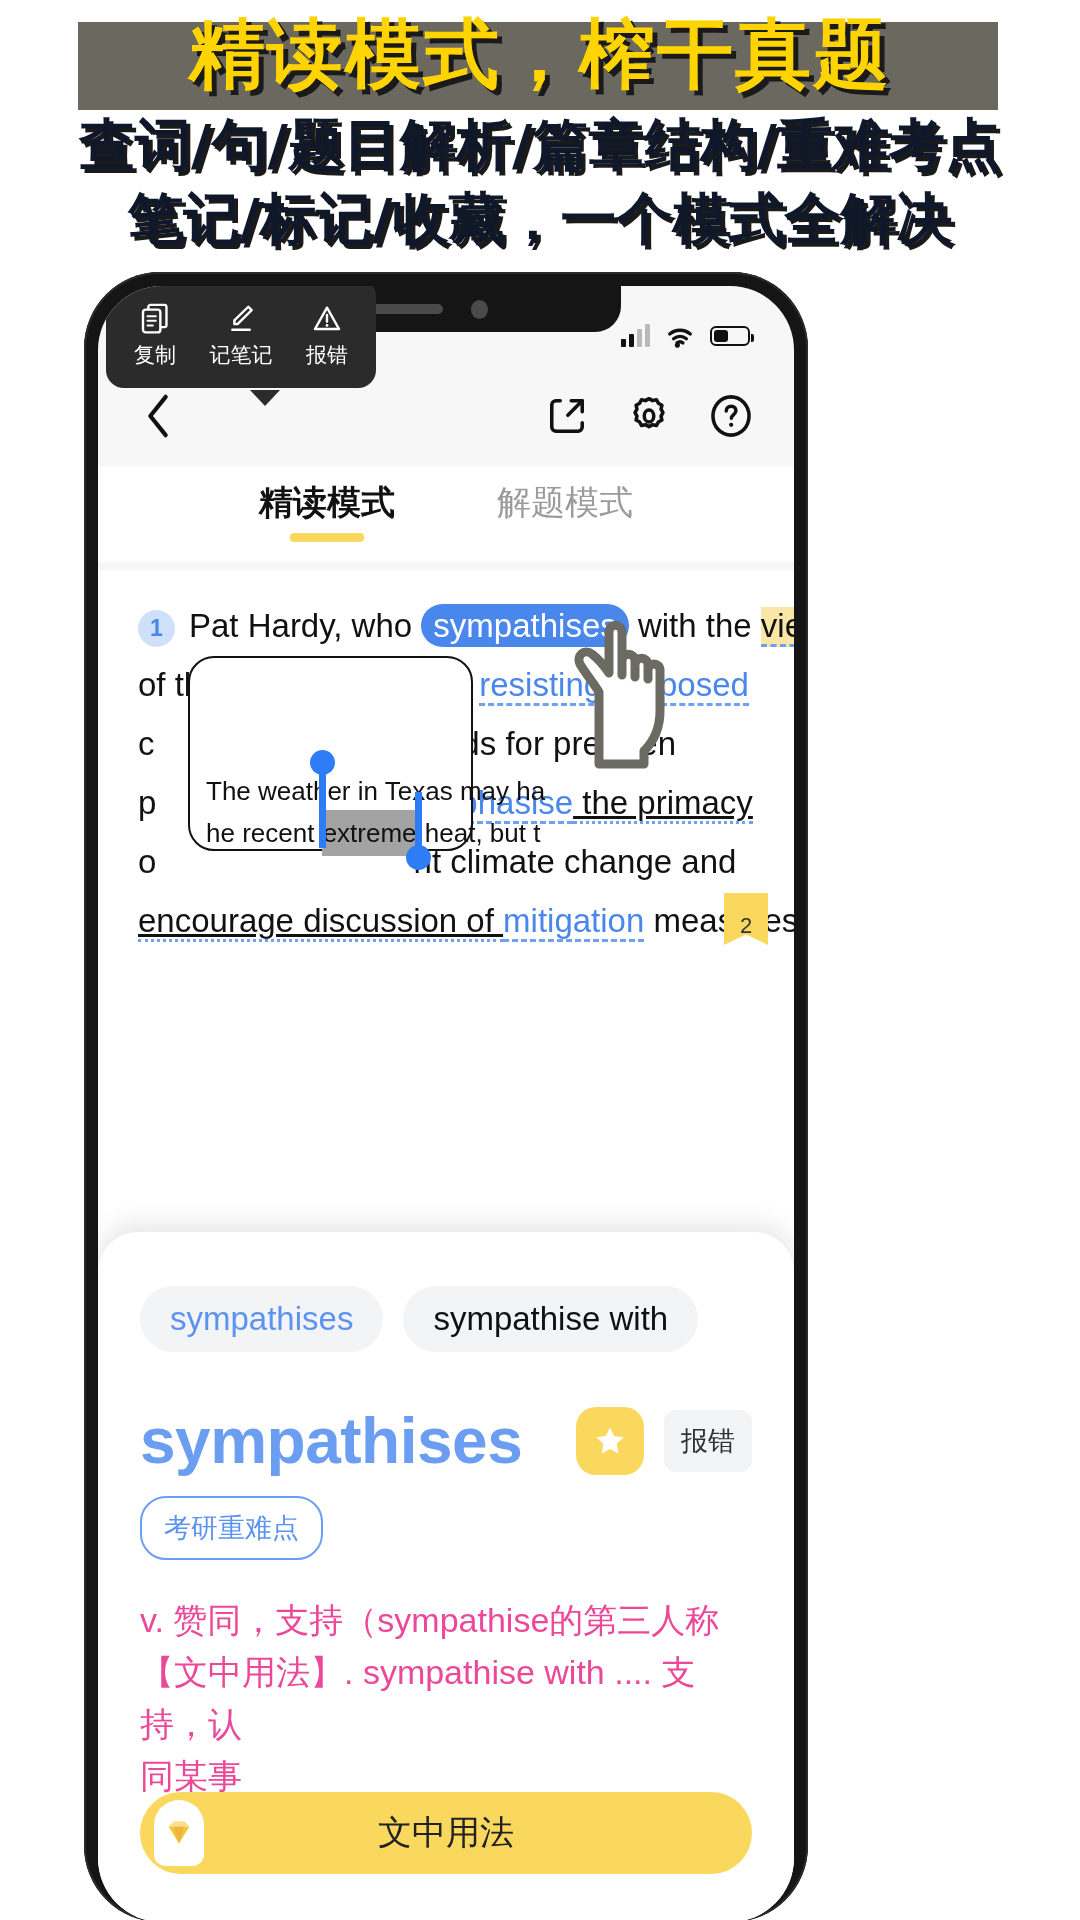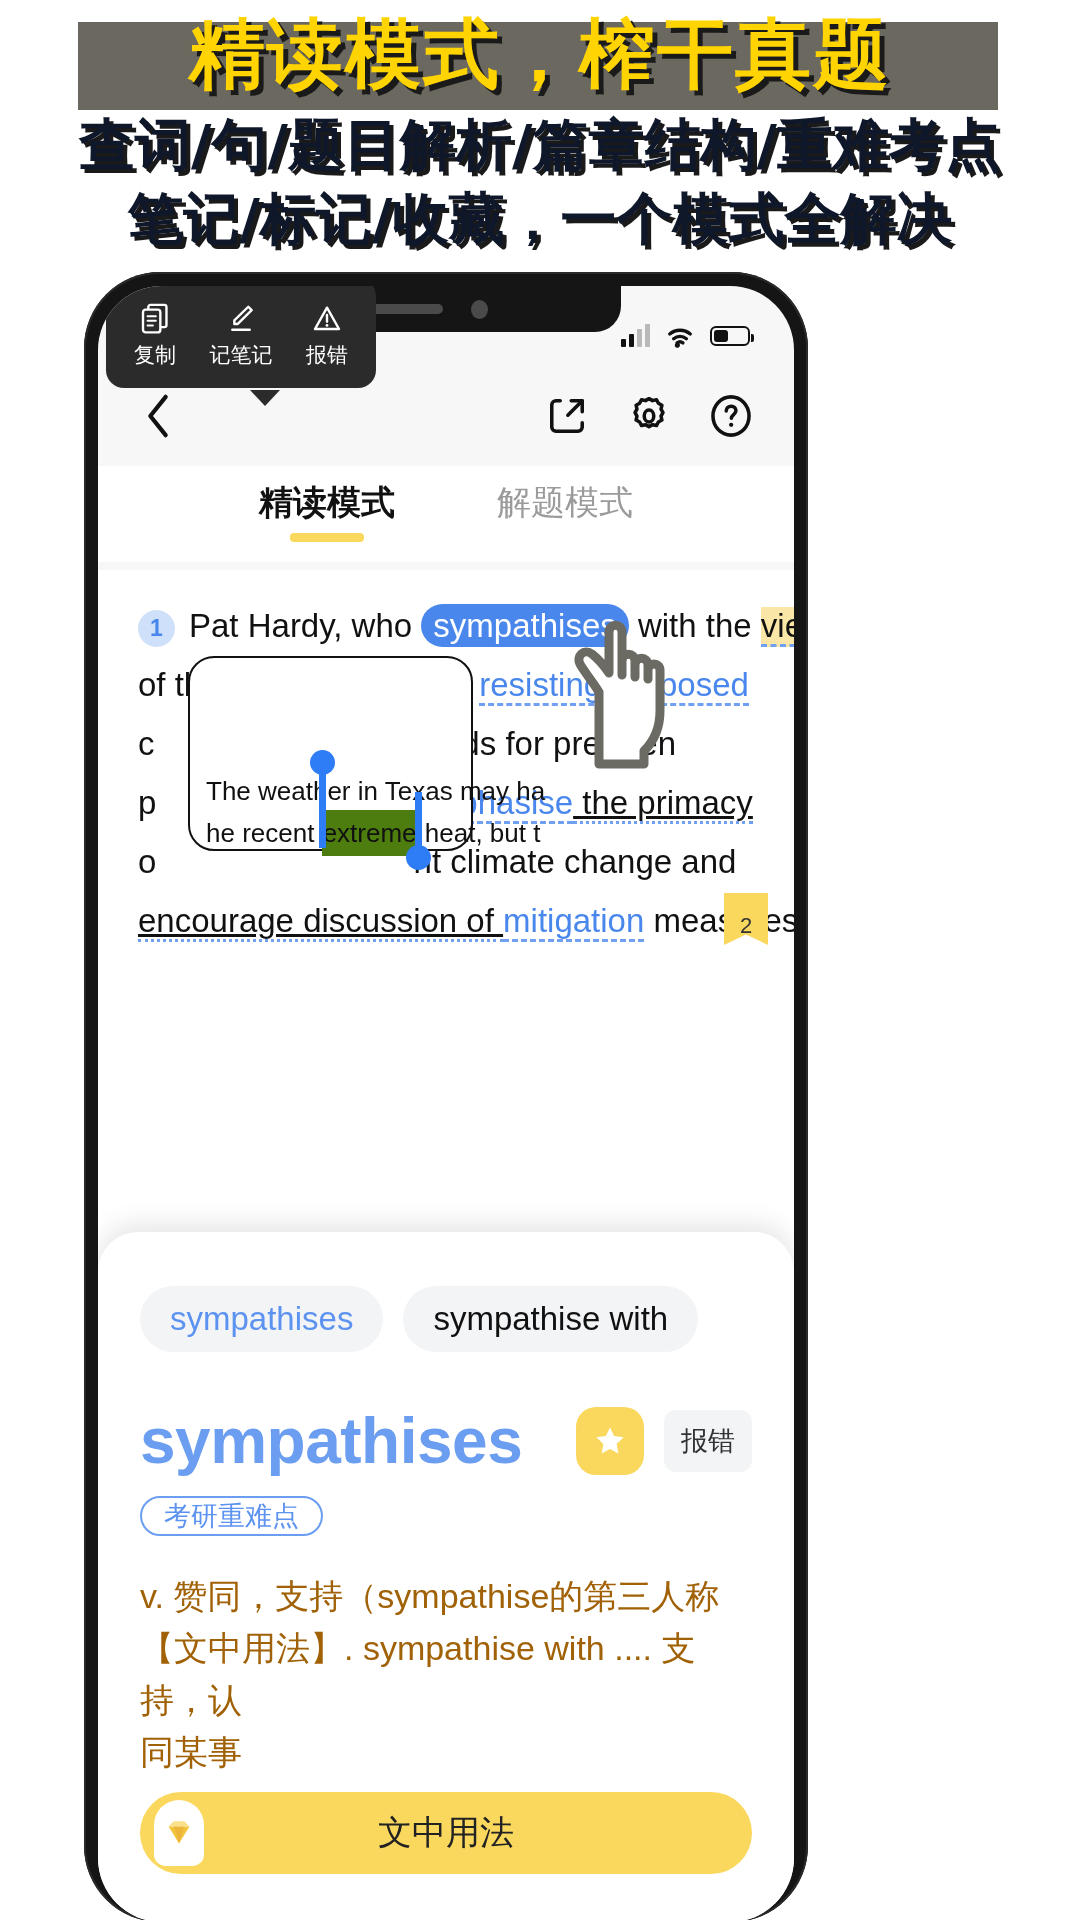--- a/index.html
+++ b/index.html
@@ -154,21 +154,21 @@
   .ctx-lbl { font-size:21px; color:#fff; white-space:nowrap; }
   .ctx-arrow {
     position:absolute; left:152px; top:104px; width:0;height:0;
     border-left:15px solid transparent; border-right:15px solid transparent;
     border-top:16px solid #2b2b2b; z-index:63;
   }
   .ctx-text {
     position:absolute; left:16px; top:112px; width:258px;
     font-size:26px; line-height:42px; color:#111; white-space:nowrap;
   }
-  .ctx-sel { background:#4d7c0f; position:relative; padding:8px 1px;}
+  .ctx-sel { background:#a3a3a3; position:relative; padding:8px 1px;}
   .sel-bar-l{position:absolute;left:-3px;top:-40px;width:7px;height:78px;background:#2f7df6;}
   .sel-bar-l::before{content:"";position:absolute;left:-9px;top:-20px;width:25px;height:25px;border-radius:50%;background:#2f7df6;}
   .sel-bar-r{position:absolute;right:-4px;top:-18px;width:7px;height:60px;background:#2f7df6;}
   .sel-bar-r::after{content:"";position:absolute;left:-9px;bottom:-18px;width:25px;height:25px;border-radius:50%;background:#2f7df6;}
 
   
   .hand { position:absolute; left:465px; top:320px; width:120px; height:200px; z-index:70;}
 
   
   .sheet {
@@ -188,23 +188,23 @@
   .star-btn {
     width:68px; height:68px; border-radius:20px; background:#FAD85E;
     display:flex; align-items:center; justify-content:center;
   }
   .report-btn {
     background:#f3f4f6; border-radius:12px; padding:13px 17px;
     font-size:27px; color:#333; white-space:nowrap;
   }
   .tag {
     display:inline-block; margin-top:18px; border:2px solid #6b9ef0;
-    border-radius:26px; padding:0 22px; color:#5d93f0; font-size:27px;
-  }
-  .defs { margin-top:34px; font-size:34px; line-height:52px; color:#a16207; }
+    border-radius:26px; padding:12px 22px; color:#5d93f0; font-size:27px;
+  }
+  .defs { margin-top:34px; font-size:34px; line-height:52px; color:#ec4899; }
   .cta {
     position:absolute; left:42px; right:42px; bottom:48px; height:82px;
     background:#FAD85E; border-radius:44px;
     display:flex; align-items:center; justify-content:center;
     font-size:34px; color:#222; font-weight:normal;
   }
   .cta-badge {
     position:absolute; left:14px; top:8px; width:50px; height:66px;
     background:#fff; border-radius:26px 26px 12px 12px;
     display:flex; align-items:center; justify-content:center;

